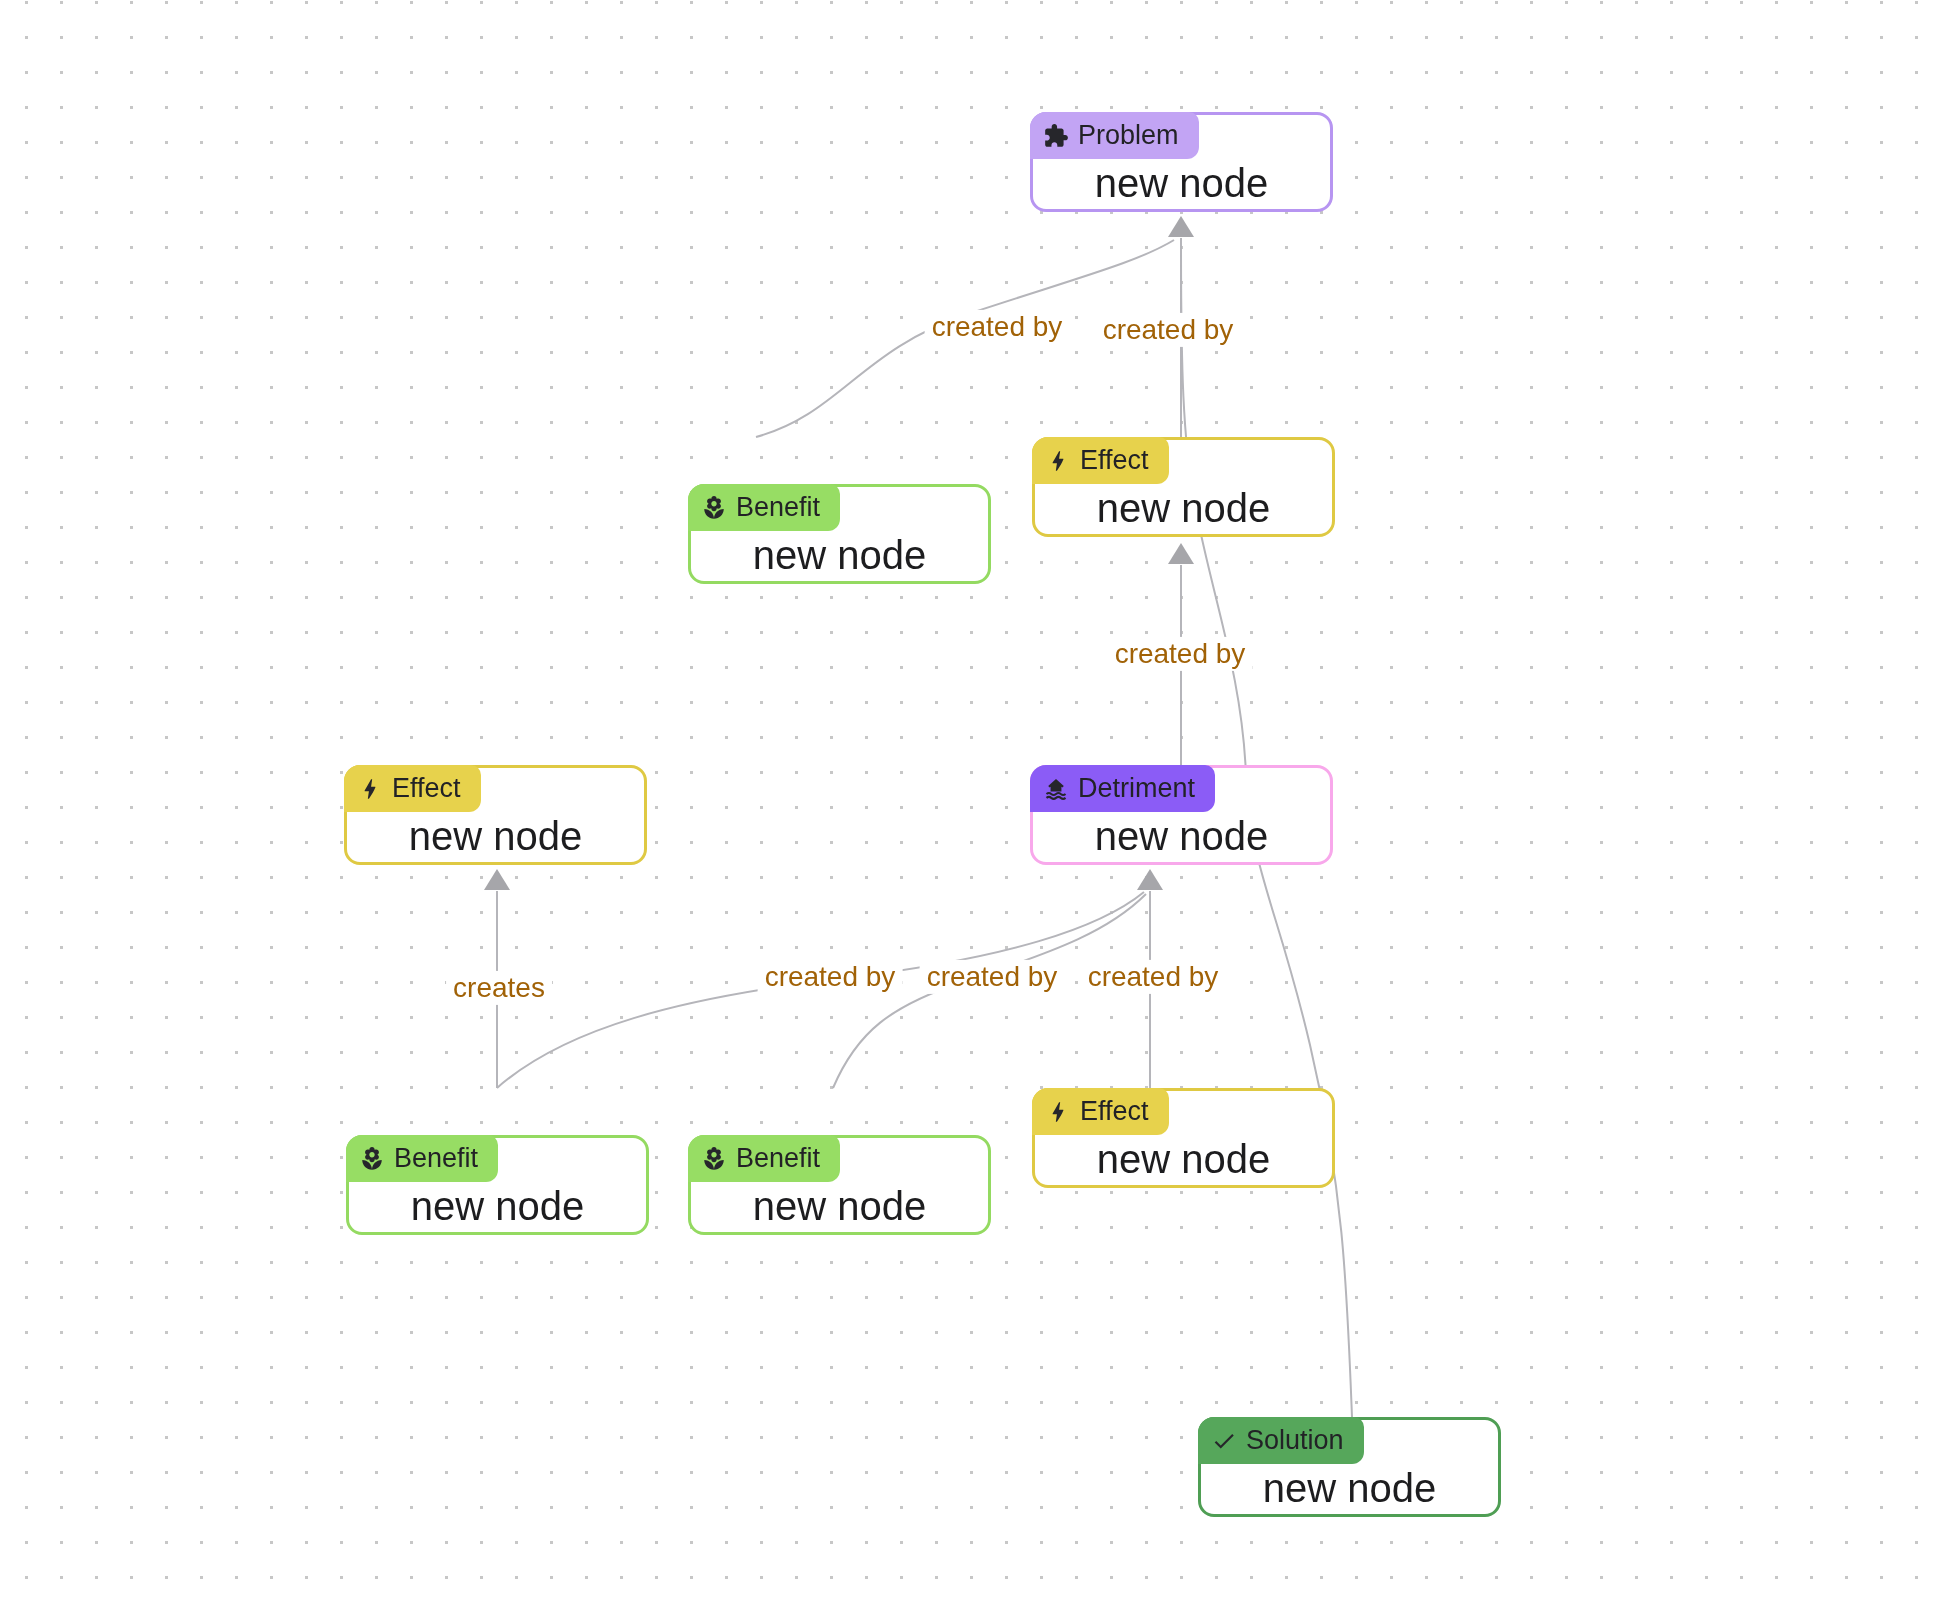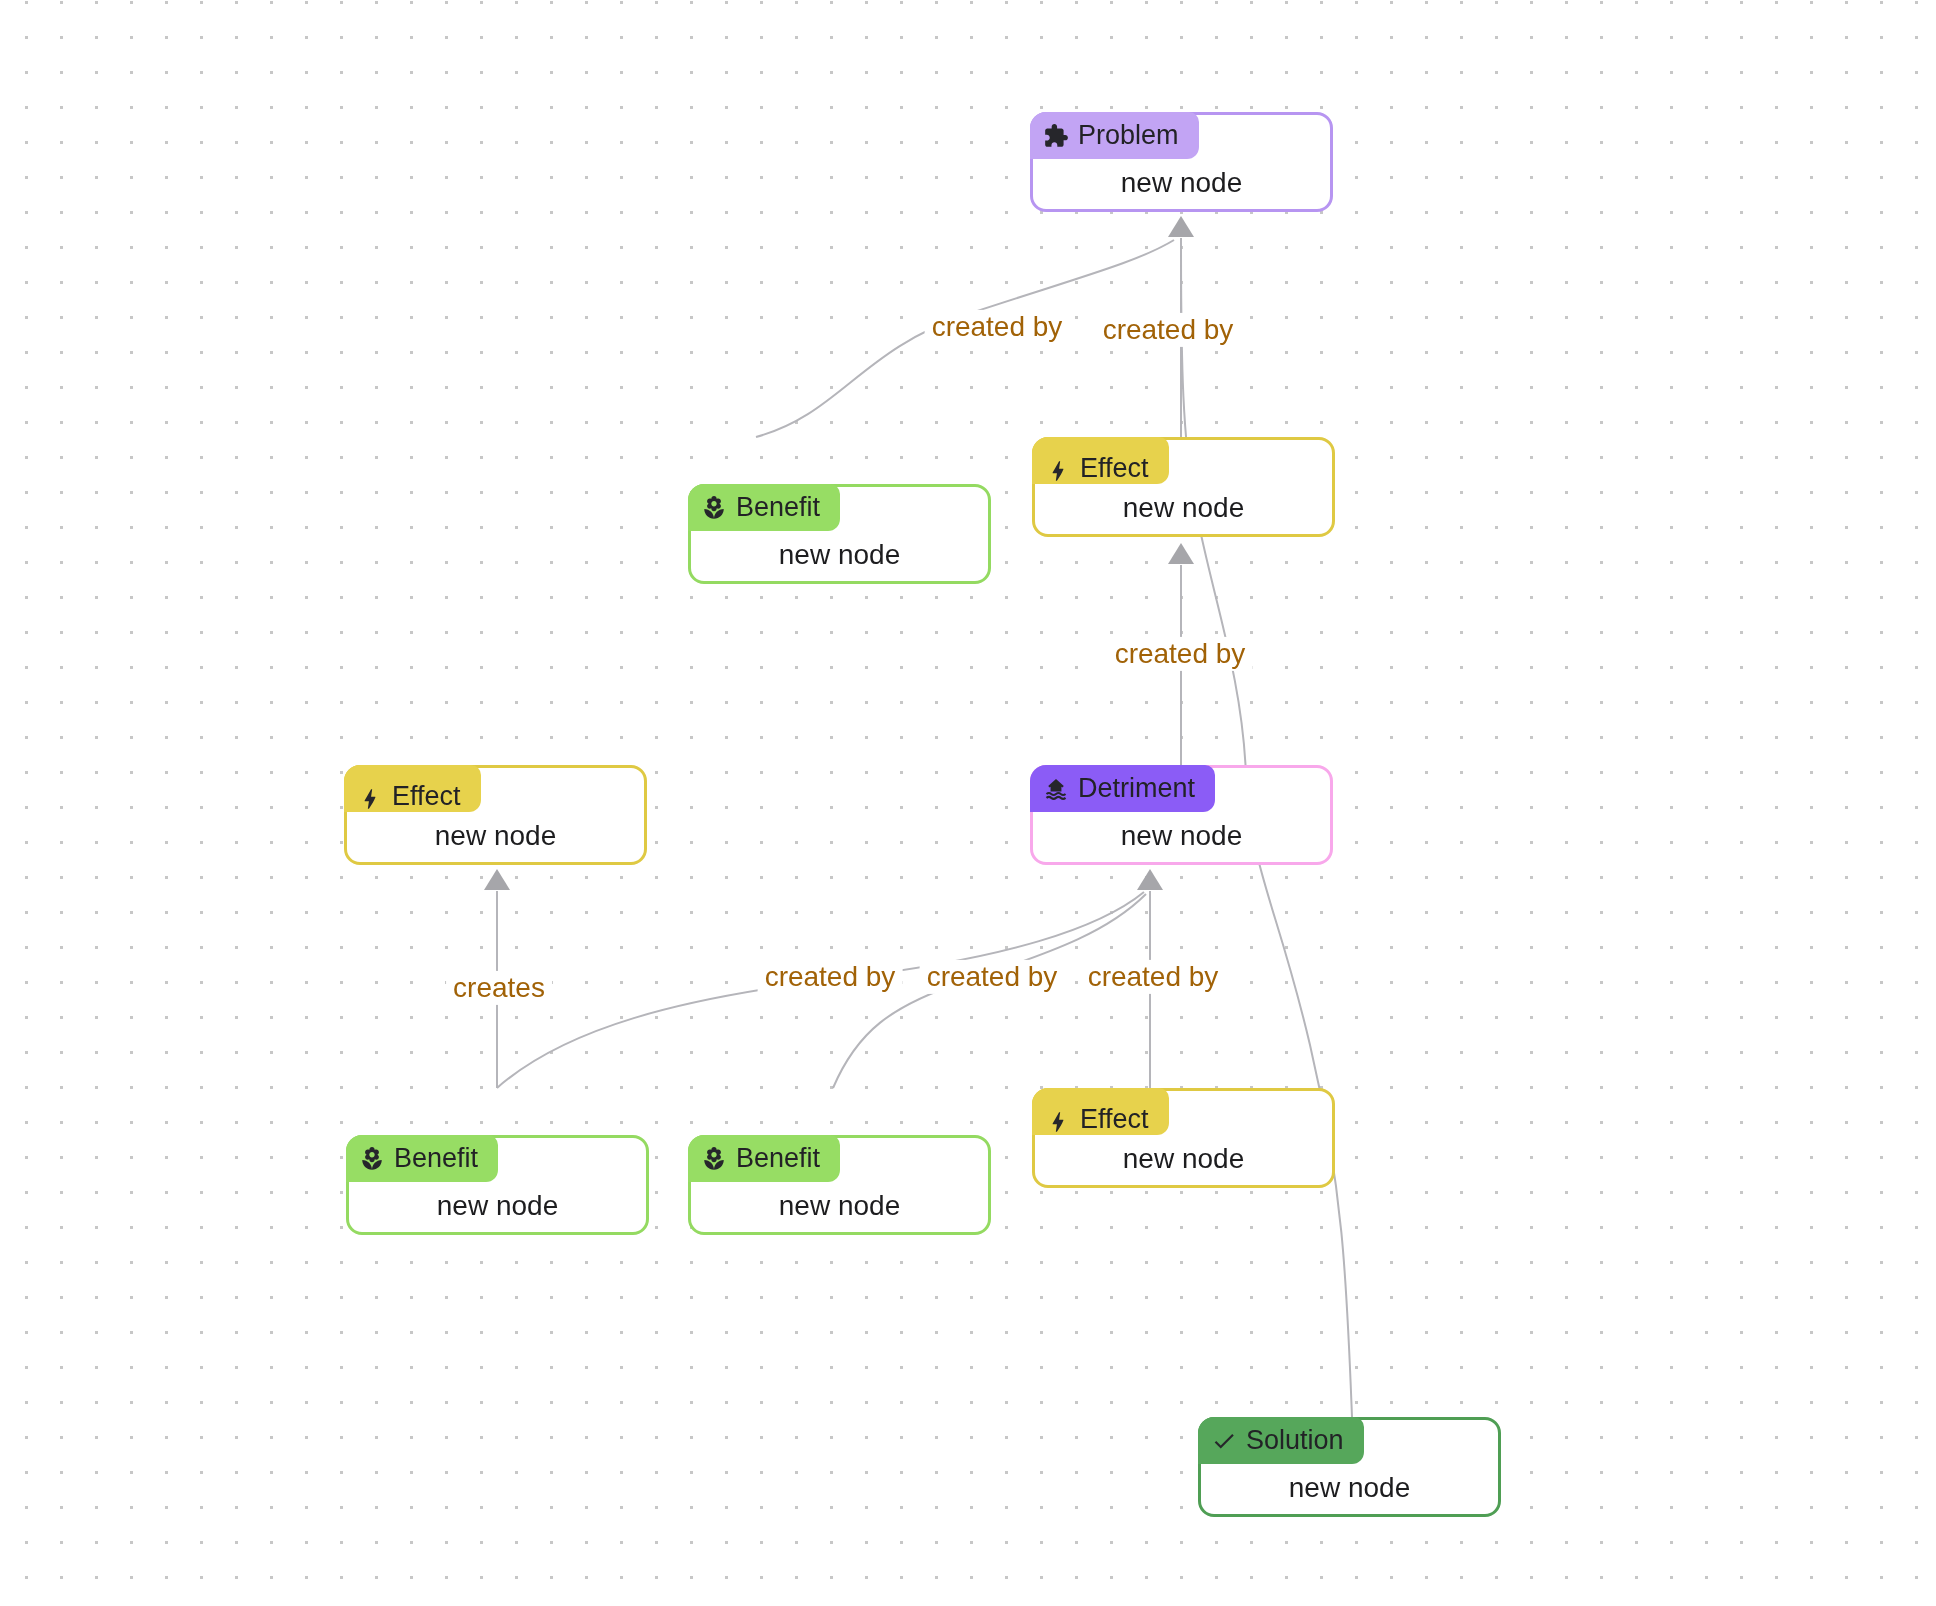--- a/index.html
+++ b/index.html
@@ -25,25 +25,25 @@
   .badge{
     position:absolute;left:-3px;top:-3px;height:47px;box-sizing:border-box;
     display:flex;align-items:center;gap:9px;padding:0 20px 0 13px;
     border-radius:16px 10px 12px 0;font-size:27px;color:#222226;white-space:nowrap;
   }
   .badge .icon{display:flex;align-items:center;}
   .badge .icon svg{width:26px;height:26px;fill:#26262b;}
   .node-title{
     position:absolute;left:0;right:0;top:42px;bottom:0;
     display:flex;align-items:center;justify-content:center;
-    font-size:28px;color:#1d1d1f;
+    font-size:40px;color:#1d1d1f;
   }
   .problem{border-color:#b795f1;}   .problem  .badge{background:#c2a4f4;}
   .benefit{border-color:#94da61;margin-top:47px;}   .benefit  .badge{background:#97dd64;}
-  .effect{border-color:#dfc943;}    .effect   .badge{background:#e7d24c;align-items:flex-end;}
+  .effect{border-color:#dfc943;}    .effect   .badge{background:#e7d24c;}
   .detriment{border-color:#f8a8eb;} .detriment .badge{background:#8b5cf6;}
   .solution{border-color:#4f9e54;}  .solution .badge{background:#56a75b;}
 </style>
 </head>
 <body>
 
 <div id="canvas">
 
   <svg class="edges" width="1936" height="1606" viewBox="0 0 1936 1606">
     <path d="M 756 437 C 840 414, 860 350, 968 314 C 1080 277, 1138 262, 1174 240"></path>

